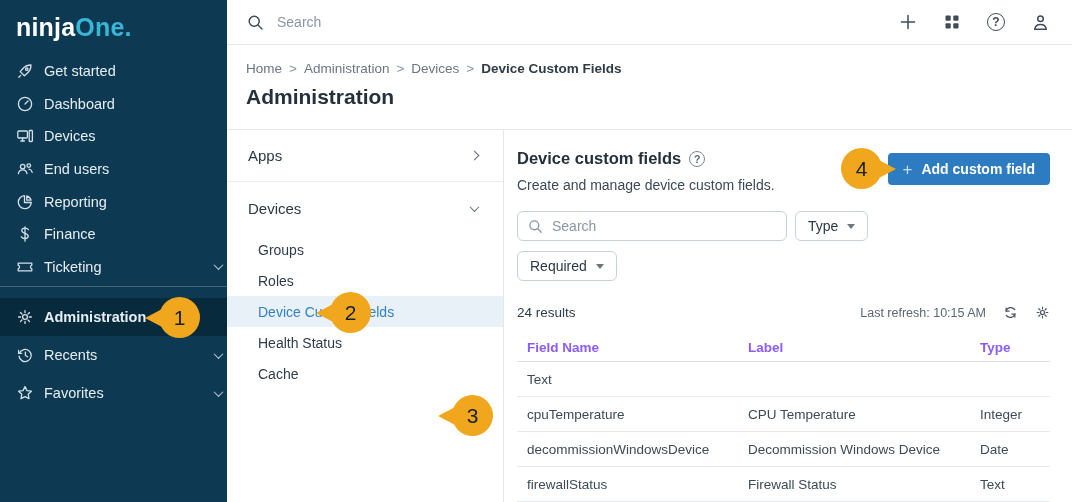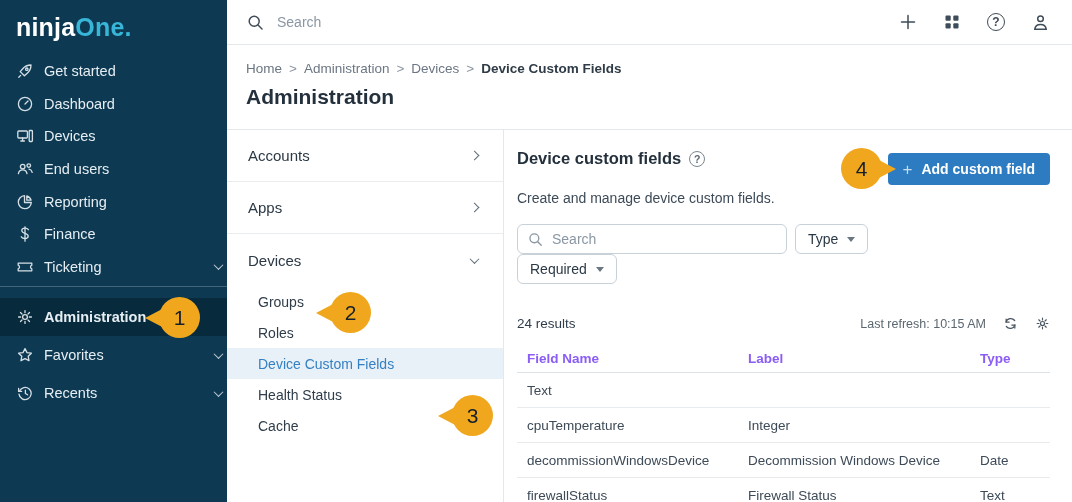--- a/index.html
+++ b/index.html
@@ -42,31 +42,31 @@
   .subnav-row.no-border { border-bottom:none; }
   .subnav-row .chev { margin-left:auto; }
   .sub-item { height:31px; display:flex; align-items:center; padding-left:31px; font-size:14px; color:#2f3d4a; cursor:pointer; }
   .sub-item.selected { background:#e8f1f8; color:#3580c2; }
 
   
   .main { position:absolute; left:504px; top:130px; right:0; bottom:0; background:#fff; padding:19px 22px 0 13px; }
   .main-title-row { display:flex; align-items:center; }
   .main-title { font-size:16.5px; font-weight:700; color:#24313d; }
   .help-badge { width:16px; height:16px; border:1.3px solid #7a8792; border-radius:50%; font-size:10.5px; font-weight:700; color:#5b6874; display:flex; align-items:center; justify-content:center; margin-left:8px; cursor:pointer; }
-  .main-sub { margin-top:22px; font-size:14px; color:#3d4a57; }
+  .main-sub { margin-top:9px; font-size:14px; color:#3d4a57; }
   .add-btn { position:absolute; top:23px; right:22px; height:32px; background:#2d7cc1; color:#fff; border:none; border-radius:4px; font-size:14px; font-weight:700; padding:0 15px; display:flex; align-items:center; gap:9px; cursor:pointer; }
   .add-btn .plus { color:#c9dcec; font-size:17px; font-weight:400; line-height:1; }
   .filters { margin-top:18px; display:flex; gap:8px; }
   .search-box { width:270px; height:30px; border:1px solid #c8d1d8; border-radius:6px; display:flex; align-items:center; padding:0 10px; gap:9px; color:#8a97a3; background:#fff; }
   .search-box input { border:none; outline:none; flex:1; font-size:14px; color:#333; min-width:0; }
   .search-box input::placeholder { color:#8a97a3; }
   .dropdown { height:30px; border:1px solid #c8d1d8; border-radius:6px; display:flex; align-items:center; gap:9px; padding:0 12px; font-size:14px; color:#2b3945; background:#fff; cursor:pointer; }
   .caret { width:0; height:0; border-left:4.5px solid transparent; border-right:4.5px solid transparent; border-top:5.5px solid #6a7680; }
-  .row2 { display:flex; }
-  .results-row { margin-top:32px; display:flex; align-items:flex-start; }
+  .row2 { margin-top:10px; display:flex; }
+  .results-row { margin-top:24px; display:flex; align-items:flex-start; }
   .results { font-size:13.5px; color:#2f3d4a; }
   .refresh-meta { margin-left:auto; display:flex; align-items:center; gap:17px; color:#5b6770; font-size:12.5px; }
   .refresh-meta .mi { display:flex; color:#4a5661; cursor:pointer; }
 
   
   .tbl { margin-top:13px; }
   .tbl-head, .tbl-row { display:grid; grid-template-columns:221px 232px 1fr; padding-left:10px; align-items:center; }
   .tbl-head { height:29px; font-size:13.5px; font-weight:700; color:#8b5cf6; border-bottom:1px solid #dde2e6; }
   .tbl-row { height:35px; font-size:13.5px; color:#3d4a57; border-bottom:1px solid #e7ebee; cursor:pointer; }
 
@@ -155,34 +155,34 @@
 
       <div class="nav-item tall active">
         <svg viewBox="0 0 18 18" fill="none" stroke="currentColor" stroke-width="1.3" stroke-linecap="round">
             <circle cx="9" cy="9" r="2.4"></circle>
             <path d="M9 2.6v2.1M9 13.3v2.1M2.6 9h2.1M13.3 9h2.1M4.5 4.5L6 6M12 12l1.5 1.5M13.5 4.5L12 6M6 12l-1.5 1.5"></path>
           </svg>
         <span>Administration</span>
       </div>
 
       <div class="nav-item tall">
-        <svg viewBox="0 0 18 18" fill="none" stroke="currentColor" stroke-width="1.3" stroke-linejoin="round">
-            <path d="M9 2.6l2 4 4.4.6-3.2 3.1.8 4.4L9 12.6l-4 2.1.8-4.4-3.2-3.1L7 6.6l2-4z"></path>
-          </svg>
-        <span>Favorites</span>
-        <span class="chev"></span>
-      </div>
-
-      <div class="nav-item tall">
         <svg viewBox="0 0 18 18" fill="none" stroke="currentColor" stroke-width="1.3" stroke-linecap="round" stroke-linejoin="round">
             <path d="M3.4 7.2a6.1 6.1 0 1 1-.4 3"></path>
             <path d="M2.6 4.4v3h3"></path>
             <path d="M9.4 6.2v3.3l2.2 1.3"></path>
           </svg>
         <span>Recents</span>
+        <span class="chev"></span>
+      </div>
+
+      <div class="nav-item tall">
+        <svg viewBox="0 0 18 18" fill="none" stroke="currentColor" stroke-width="1.3" stroke-linejoin="round">
+            <path d="M9 2.6l2 4 4.4.6-3.2 3.1.8 4.4L9 12.6l-4 2.1.8-4.4-3.2-3.1L7 6.6l2-4z"></path>
+          </svg>
+        <span>Favorites</span>
         <span class="chev"></span>
       </div>
 
     </div>
   </div>
 
   <div class="topbar">
     <span class="search-icon">
       <svg width="17" height="17" viewBox="0 0 17 17" fill="none" stroke="currentColor" stroke-width="1.5" stroke-linecap="round">
           <circle cx="7.2" cy="7.2" r="5"></circle>
@@ -221,24 +221,20 @@
       <span class="crumb">Administration</span>
       <span class="crumb-sep">&gt;</span>
       <span class="crumb">Devices</span>
       <span class="crumb-sep">&gt;</span>
       <span class="crumb last">Device Custom Fields</span>
     </div>
     <div class="page-title">Administration</div>
   </div>
 
   <div class="subnav">
-    <div class="subnav-row">
-      <span>Accounts</span>
-      <span class="chev right"></span>
-    </div>
     <div class="subnav-row">
       <span>Apps</span>
       <span class="chev right"></span>
     </div>
     <div class="subnav-row no-border">
       <span>Devices</span>
       <span class="chev" style="border-color:#5f6b76;"></span>
     </div>
     <div class="sub-list">
       <div class="sub-item">Groups</div>
@@ -307,20 +303,21 @@
       <div class="tbl-head">
         <span>Field Name</span>
         <span>Label</span>
         <span>Type</span>
       </div>
       <div class="tbl-row">
         <span>Text</span>
       </div>
       <div class="tbl-row">
         <span>cpuTemperature</span>
+        <span>CPU Temperature</span>
         <span>Integer</span>
       </div>
       <div class="tbl-row">
         <span>decommissionWindowsDevice</span>
         <span>Decommission Windows Device</span>
         <span>Date</span>
       </div>
       <div class="tbl-row">
         <span>firewallStatus</span>
         <span>Firewall Status</span>

